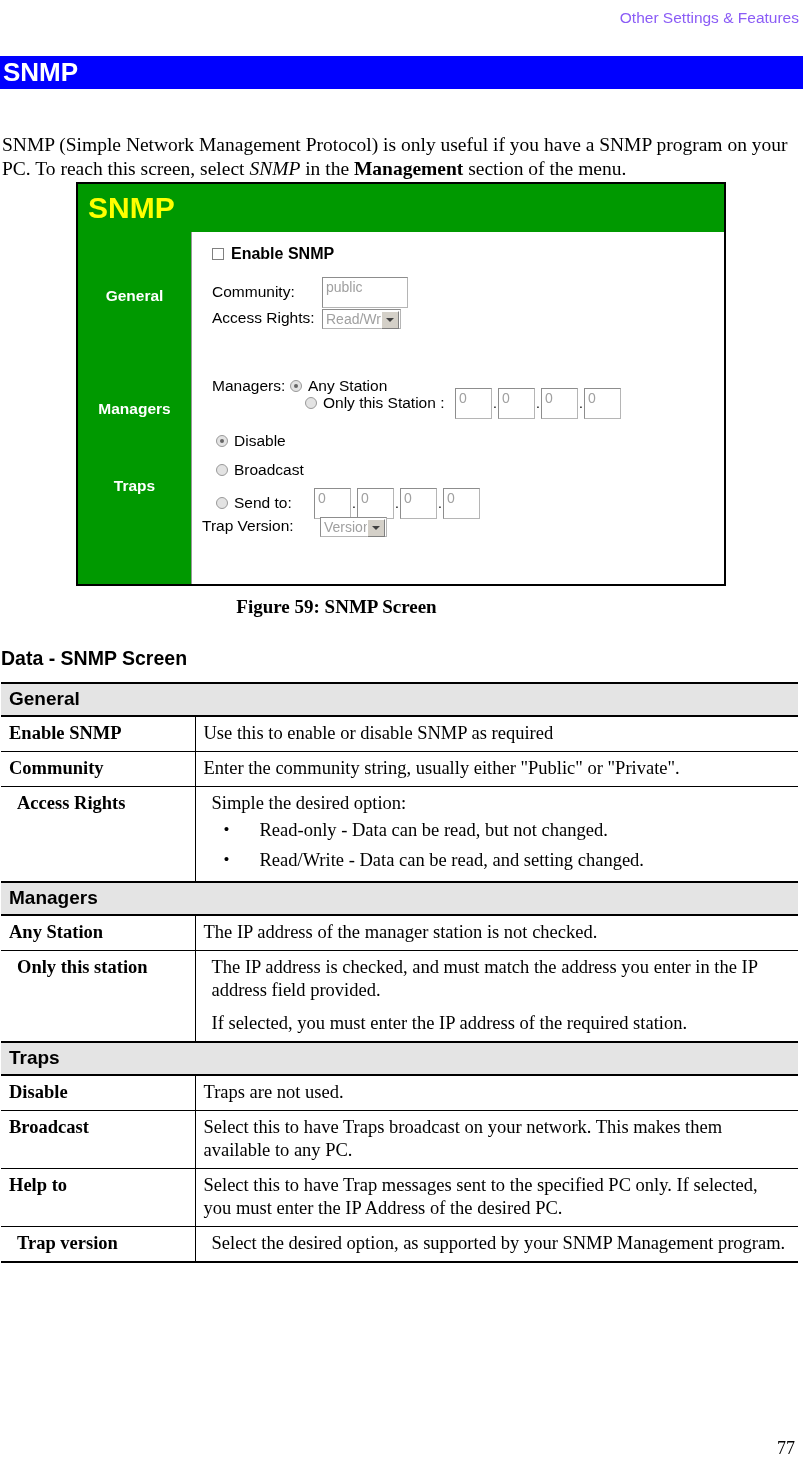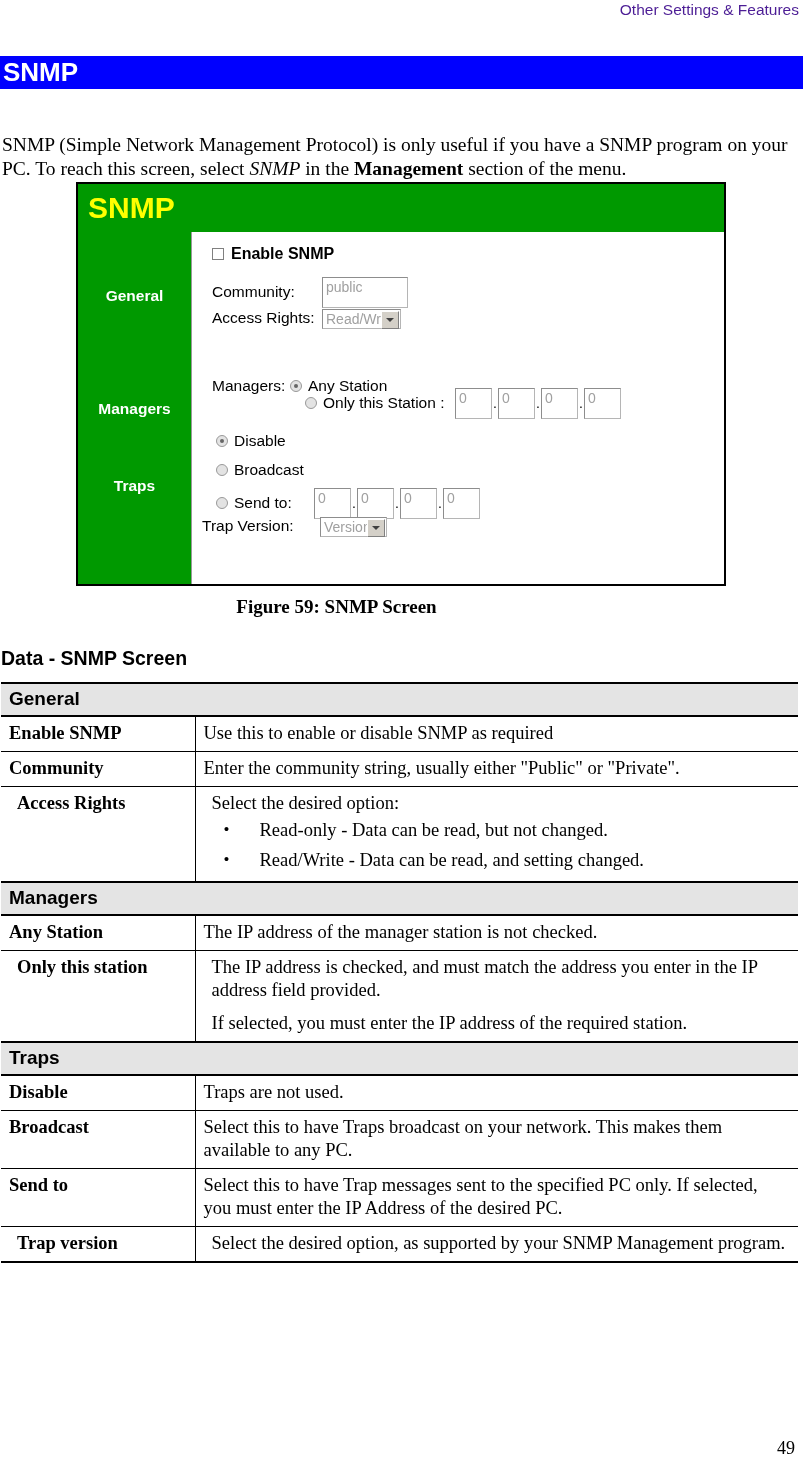--- a/index.html
+++ b/index.html
@@ -12,25 +12,25 @@
     height: 1469px;
     position: relative;
     font-family: "Liberation Serif", "DejaVu Serif", serif;
     color: #000;
     overflow: hidden;
   }
 
   
   .page-header {
     position: absolute;
-    top: 0px; left: 0; right: 4px;
+    top: 8px; left: 0; right: 4px;
     text-align: right;
     font-family: "Liberation Sans", sans-serif;
     font-size: 15.5px;
-    color: #4c1d95;
+    color: #8b5cf6;
     line-height: 20px;
   }
 
   
   .banner {
     position: absolute;
     top: 56px; left: 0px;
     width: 803px; height: 33px;
     background: #0000FF;
     color: #FFFFFF;
@@ -371,21 +371,21 @@
       </tr>
       <tr class="d-row">
         <td class="k">Community</td>
         <td class="v">
           <div>Enter the community string, usually either "Public" or "Private".</div>
         </td>
       </tr>
       <tr class="d-row lastinblock">
         <td class="k">Access Rights</td>
         <td class="v">
-          <div>Select the desired option:</div>
+          <div>Simple the desired option:</div>
           <ul class="bullets">
             <li>Read-only - Data can be read, but not changed.</li>
             <li>Read/Write - Data can be read, and setting changed.</li>
           </ul>
         </td>
       </tr>
       <tr class="grp-row">
         <td colspan="2">Managers</td>
       </tr>
       <tr class="d-row">
@@ -410,29 +410,29 @@
           <div>Traps are not used.</div>
         </td>
       </tr>
       <tr class="d-row">
         <td class="k">Broadcast</td>
         <td class="v">
           <div>Select this to have Traps broadcast on your network. This makes them available to any PC.</div>
         </td>
       </tr>
       <tr class="d-row">
-        <td class="k">Send to</td>
+        <td class="k">Help to</td>
         <td class="v">
           <div>Select this to have Trap messages sent to the specified PC only. If selected, you must enter the IP Address of the desired PC.</div>
         </td>
       </tr>
       <tr class="d-row lastinblock">
         <td class="k">Trap version</td>
         <td class="v">
           <div>Select the desired option, as supported by your SNMP Management program.</div>
         </td>
       </tr>
     </tbody>
 </table>
 
-<div class="page-num">49</div>
+<div class="page-num">77</div>
 
 <div class="tbl-bottom-rule" style="top: 1261px;"></div>
 
 </body></html>

